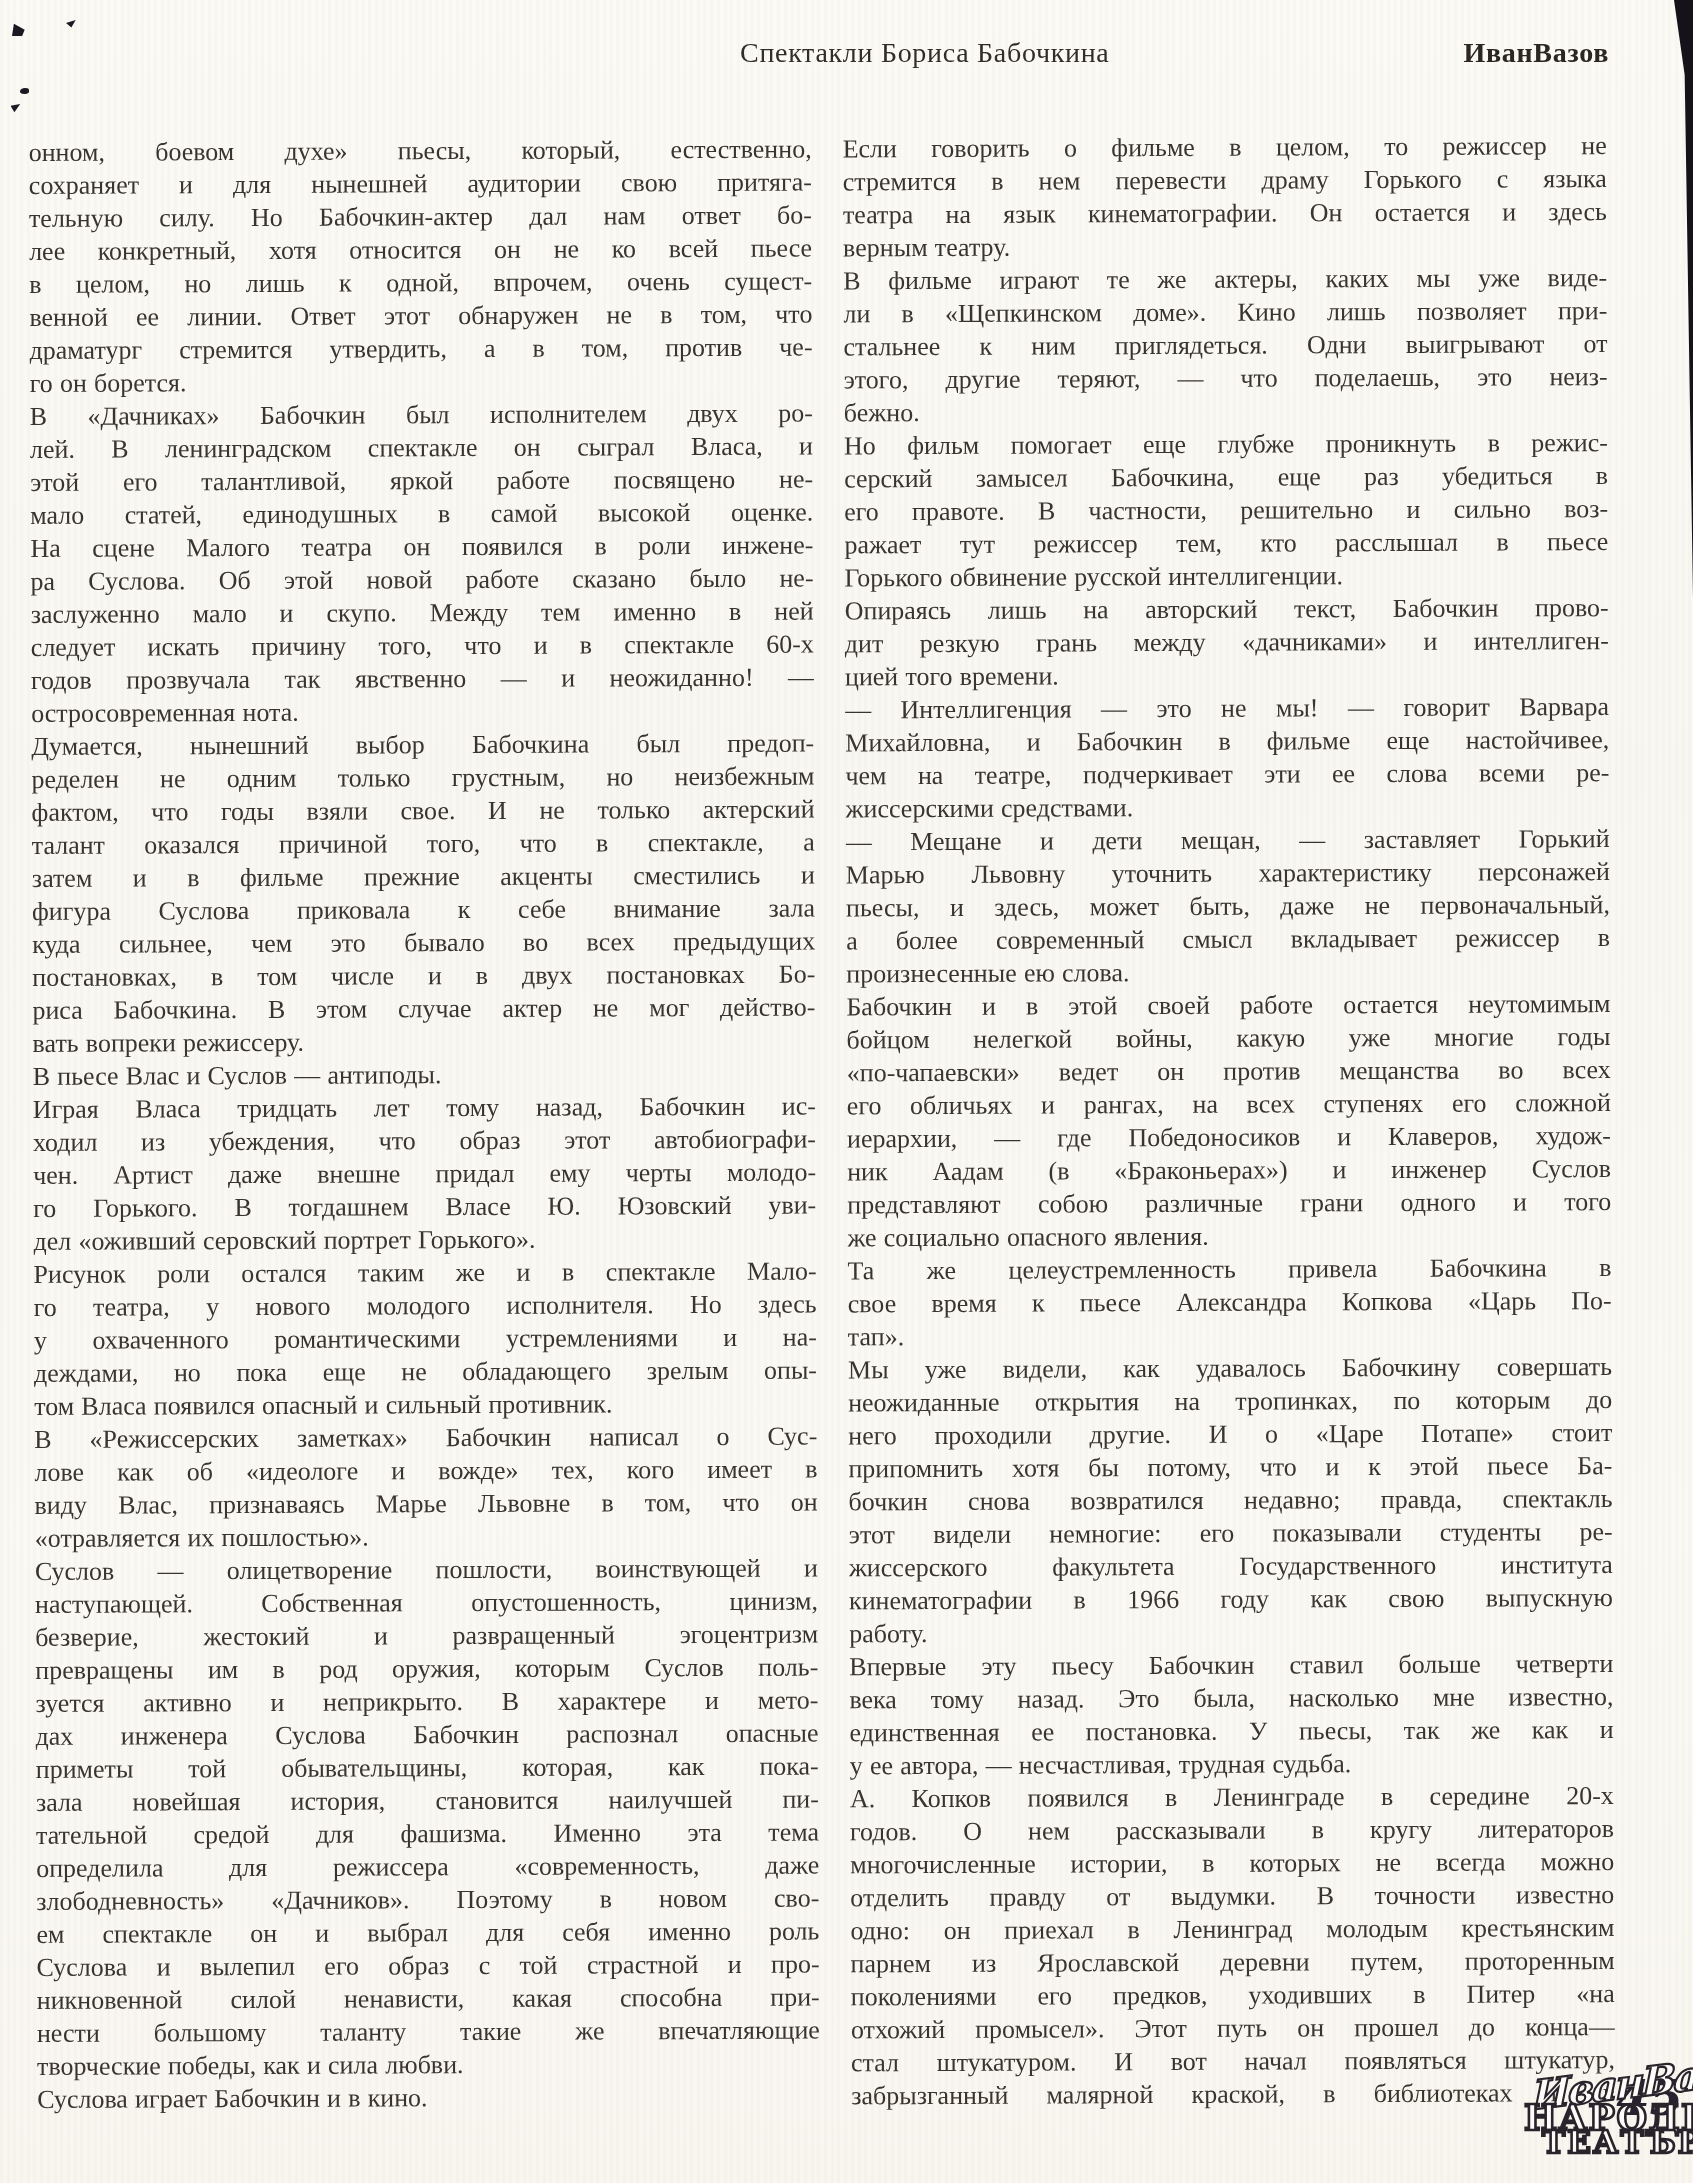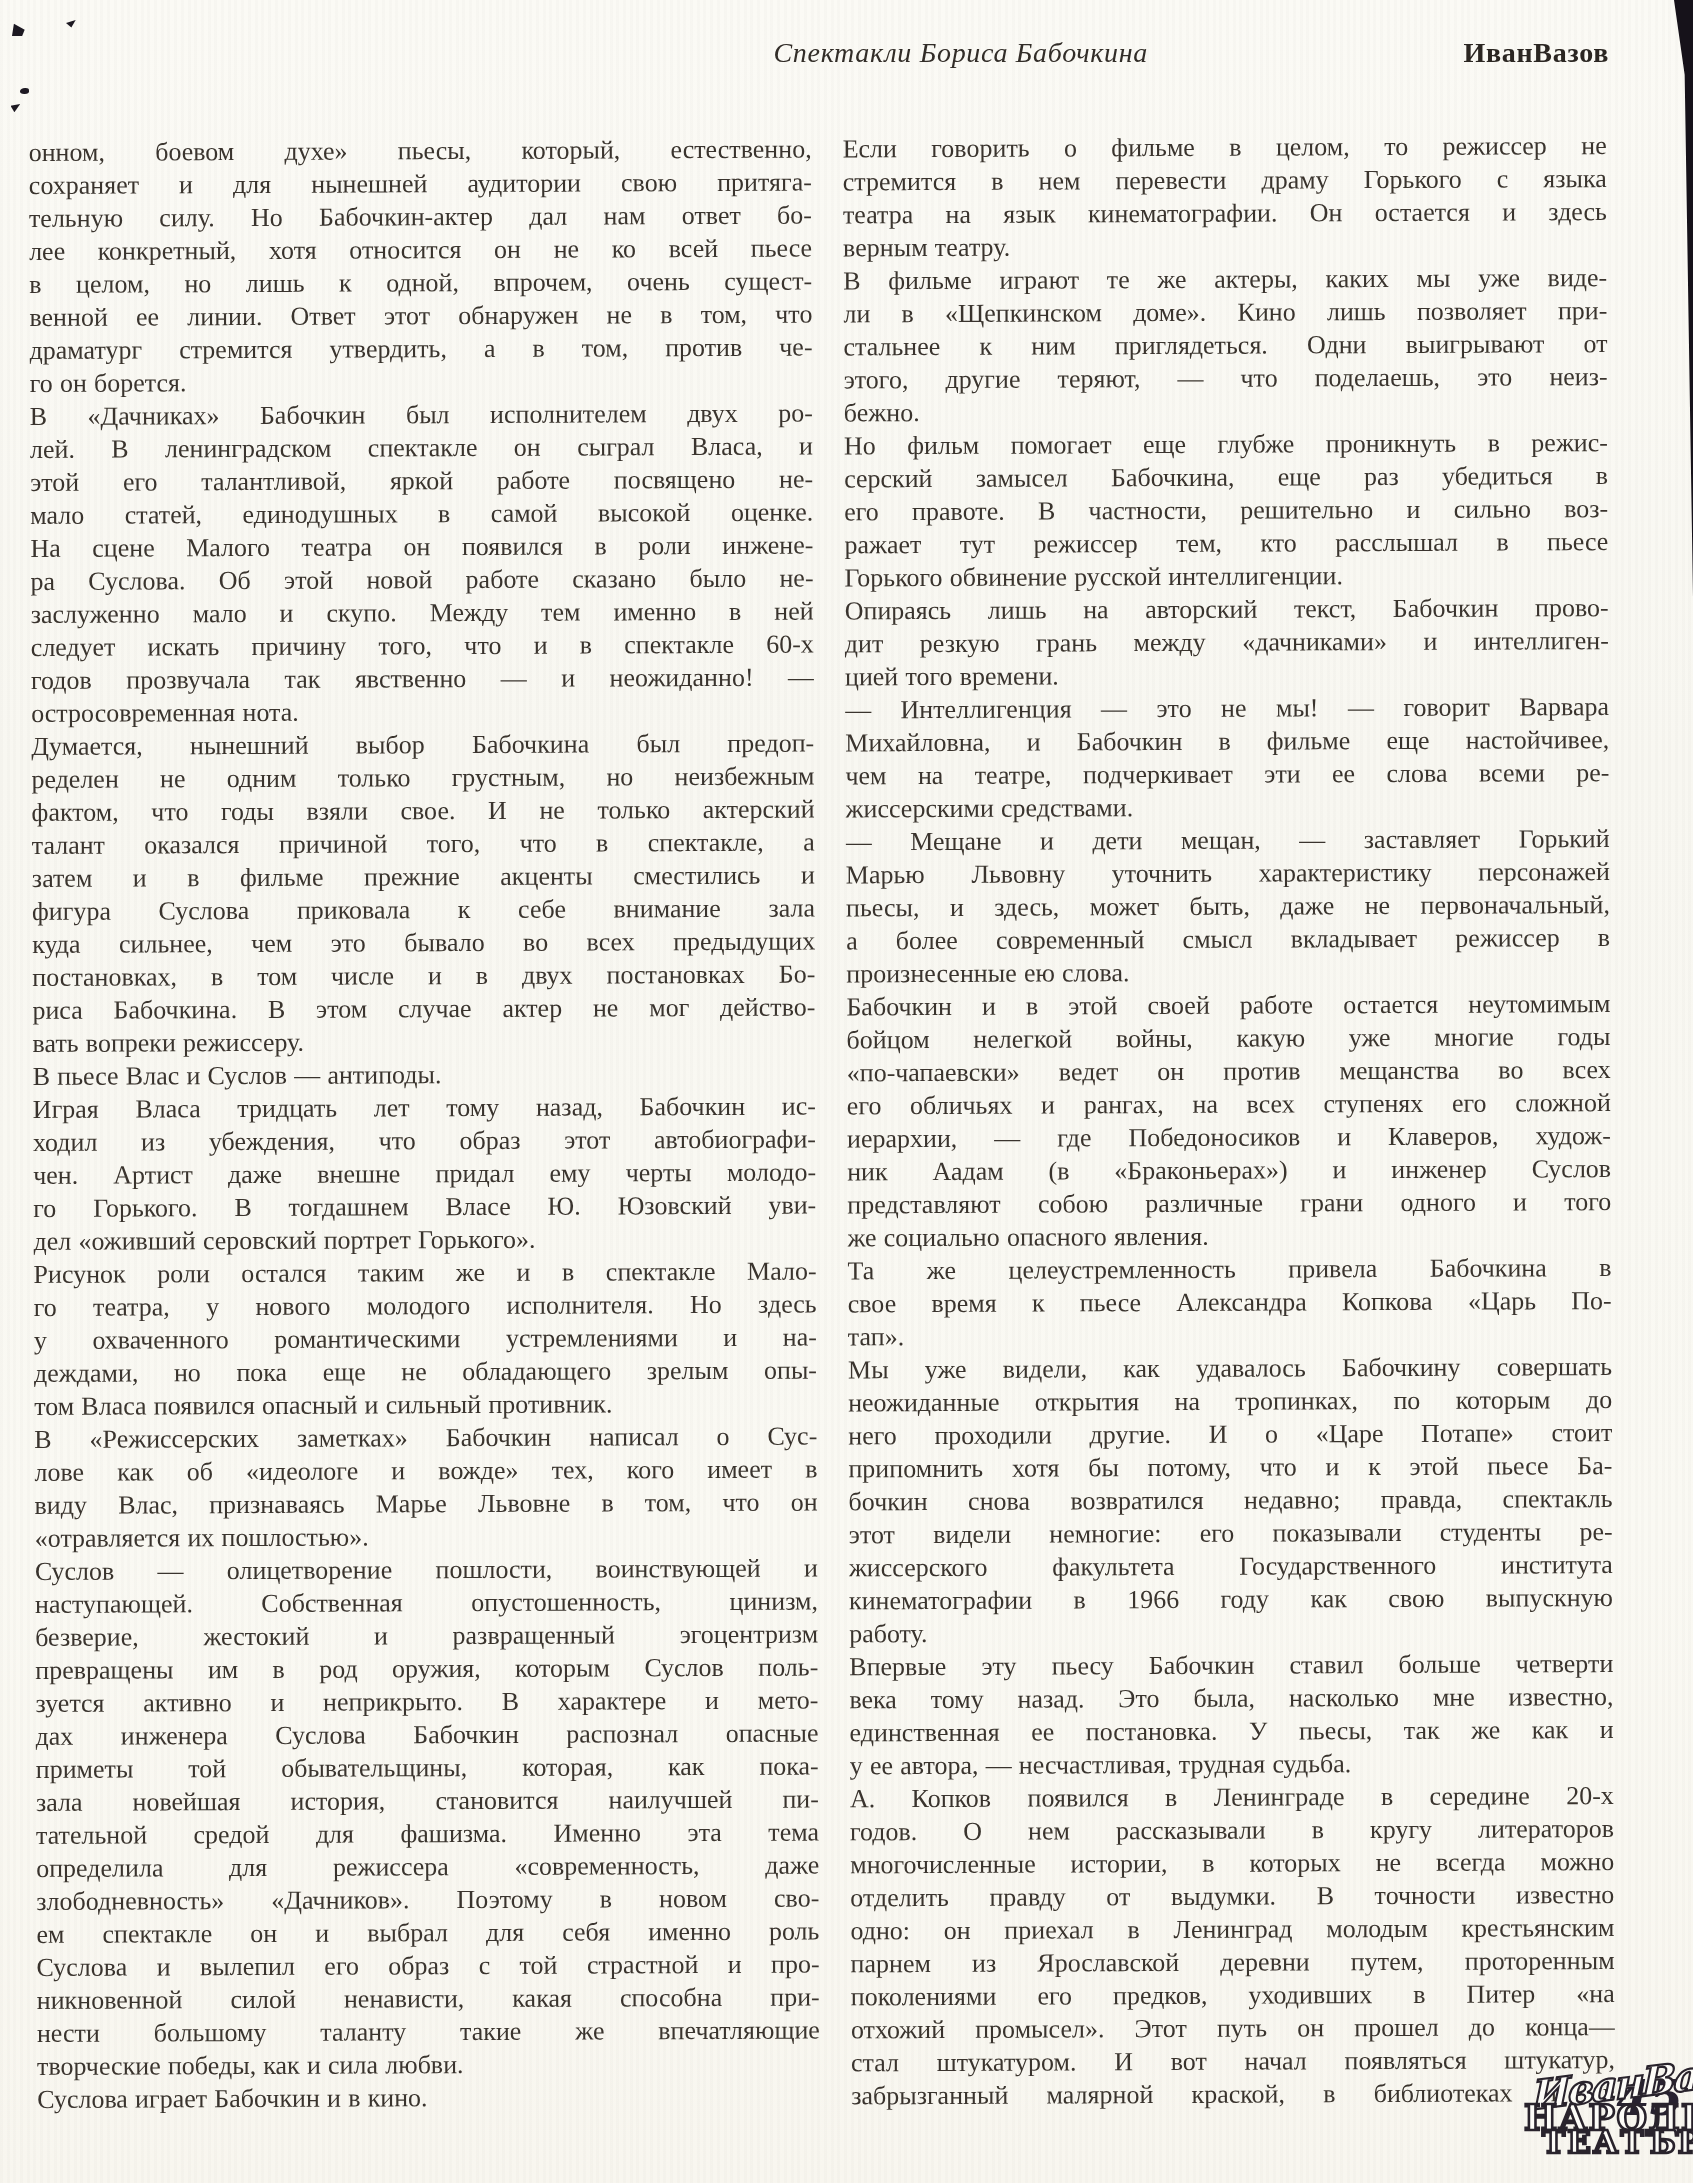--- a/index.html
+++ b/index.html
@@ -12,22 +12,22 @@
     position:relative; width:1693px; height:2183px; overflow:hidden;
     background:linear-gradient(180deg,#fbfaf5 0%,#f8f7f1 35%,#faf9f3 70%,#f8f6ef 100%);
   }
   
   #page::before {
     content:""; position:absolute; inset:0; pointer-events:none;
     background:repeating-linear-gradient(90deg, rgba(60,55,48,0.018) 0 3px, rgba(0,0,0,0) 3px 6.7px);
   }
   
   .hdr-title {
-    position:absolute; top:37px; left:714px; width:434px;
-    text-align:right; font-size:28px; letter-spacing:0.7px; color:#322d28;font-style:italic;
+    position:absolute; top:37px; left:740px; width:434px;
+    text-align:left; font-size:28px; letter-spacing:0.7px; color:#322d28;
   }
   .hdr-section {
     position:absolute; top:37px; right:84px;
     font-size:28px; font-weight:bold; letter-spacing:0.7px; color:#2b2622;
   }
   
   #text-area { position:absolute; top:0; left:0; width:1693px; height:2183px;
     transform:rotate(-0.25deg); transform-origin:55% 0; }
   .col {
     position:absolute; top:132px;

